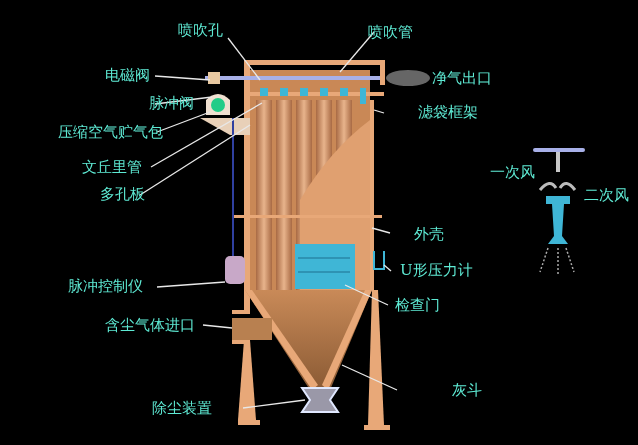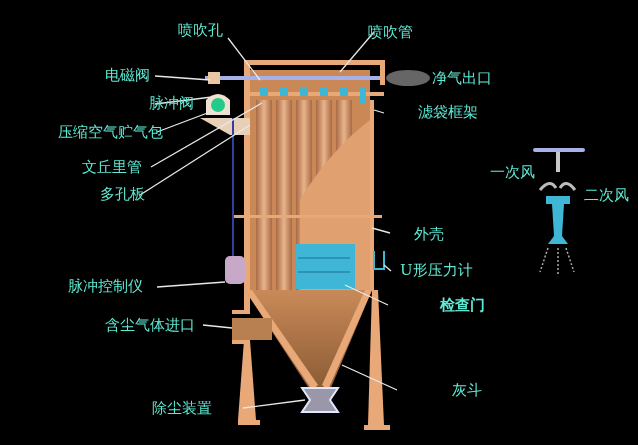--- a/index.html
+++ b/index.html
@@ -126,16 +126,16 @@
 <span class="lbl" style="left:105px;top:95px;margin-left:44px;">脉冲阀</span>
 <span class="lbl" style="left:418px;top:104px;">滤袋框架</span>
 <span class="lbl" style="left:38px;top:124px;margin-left:20px;">压缩空气贮气包</span>
 <span class="lbl" style="left:82px;top:159px;">文丘里管</span>
 <span class="lbl" style="left:100px;top:186px;">多孔板</span>
 <span class="lbl" style="left:490px;top:164px;font-family:Liberation Serif, serif;">一次风</span>
 <span class="lbl" style="left:584px;top:187px;">二次风</span>
 <span class="lbl" style="left:414px;top:226px;">外壳</span>
 <span class="lbl" style="left:400px;top:262px;">U形压力计</span>
 <span class="lbl" style="left:68px;top:278px;">脉冲控制仪</span>
-<span class="lbl" style="left:440px;top:297px;font-weight:bold;">检查门</span>
+<span class="lbl" style="left:395px;top:297px;">检查门</span>
 <span class="lbl" style="left:105px;top:317px;">含尘气体进口</span>
 <span class="lbl" style="left:420px;top:382px;margin-left:32px;">灰斗</span>
 <span class="lbl" style="left:152px;top:400px;">除尘装置</span>
 
 </body></html>

